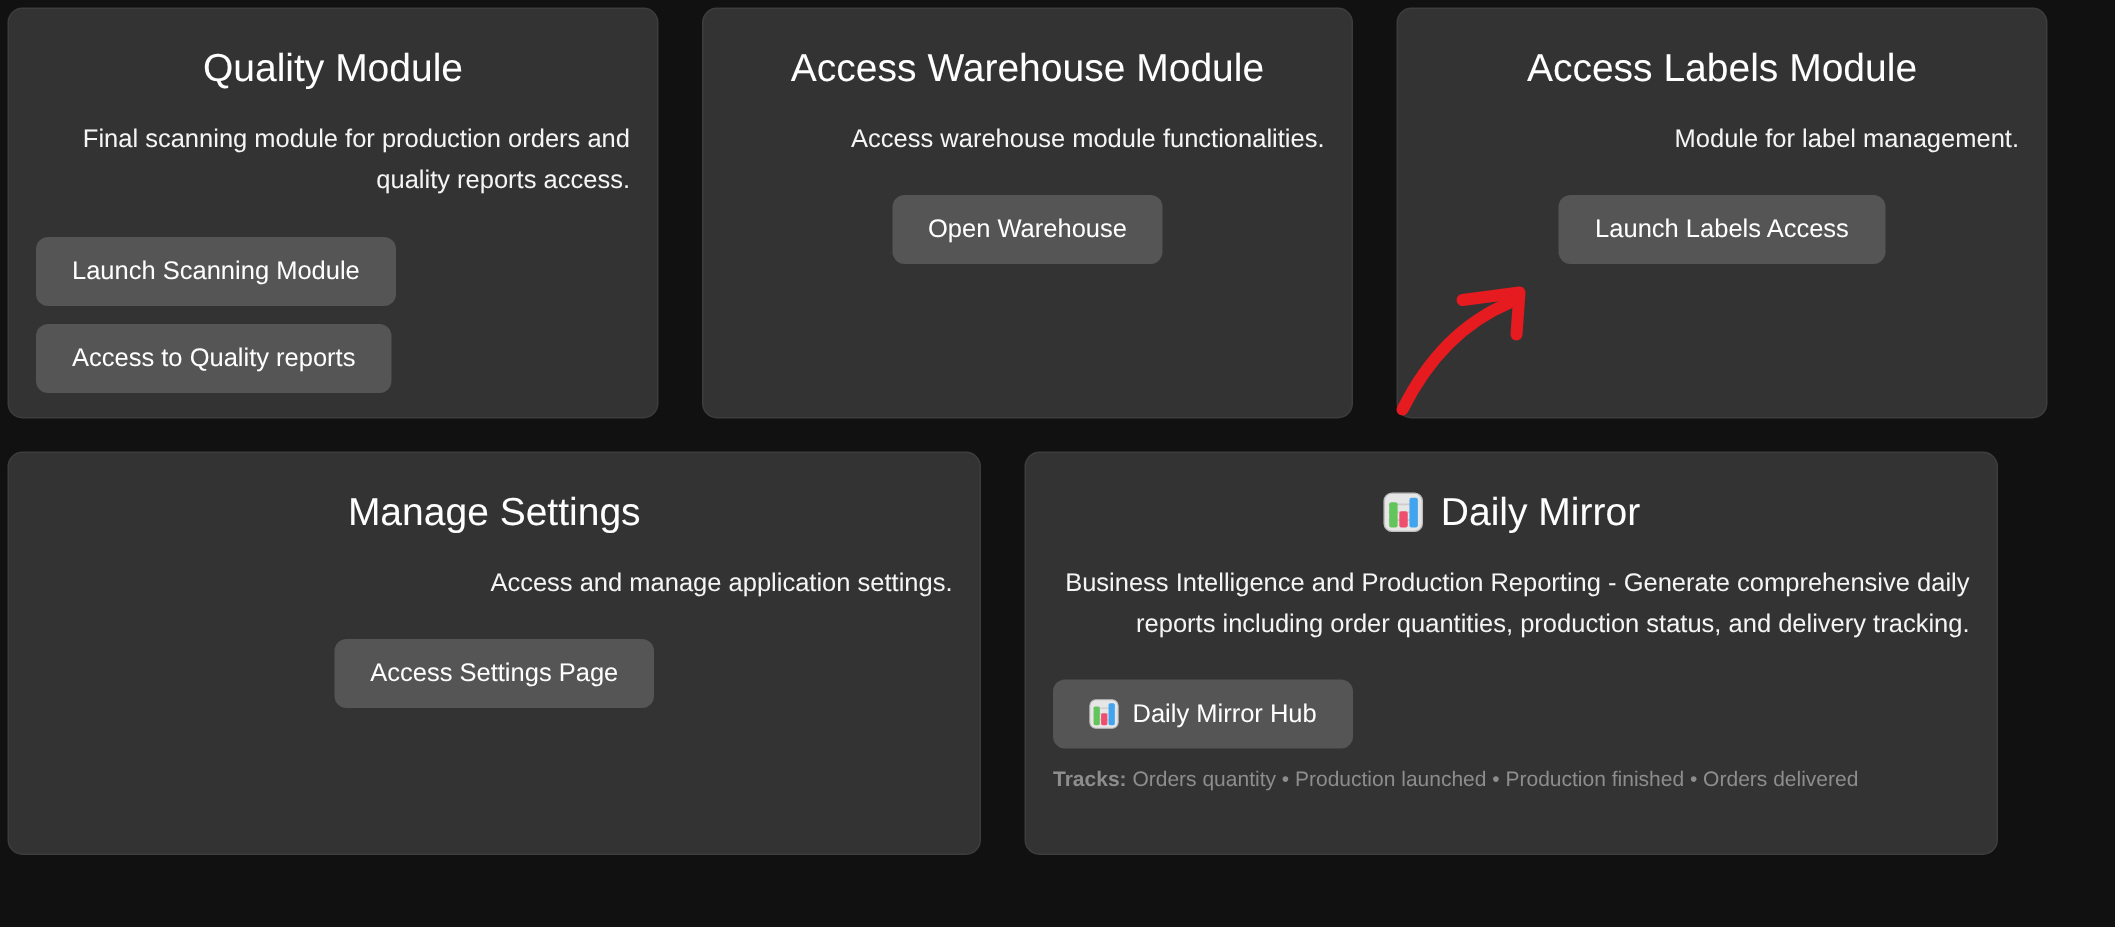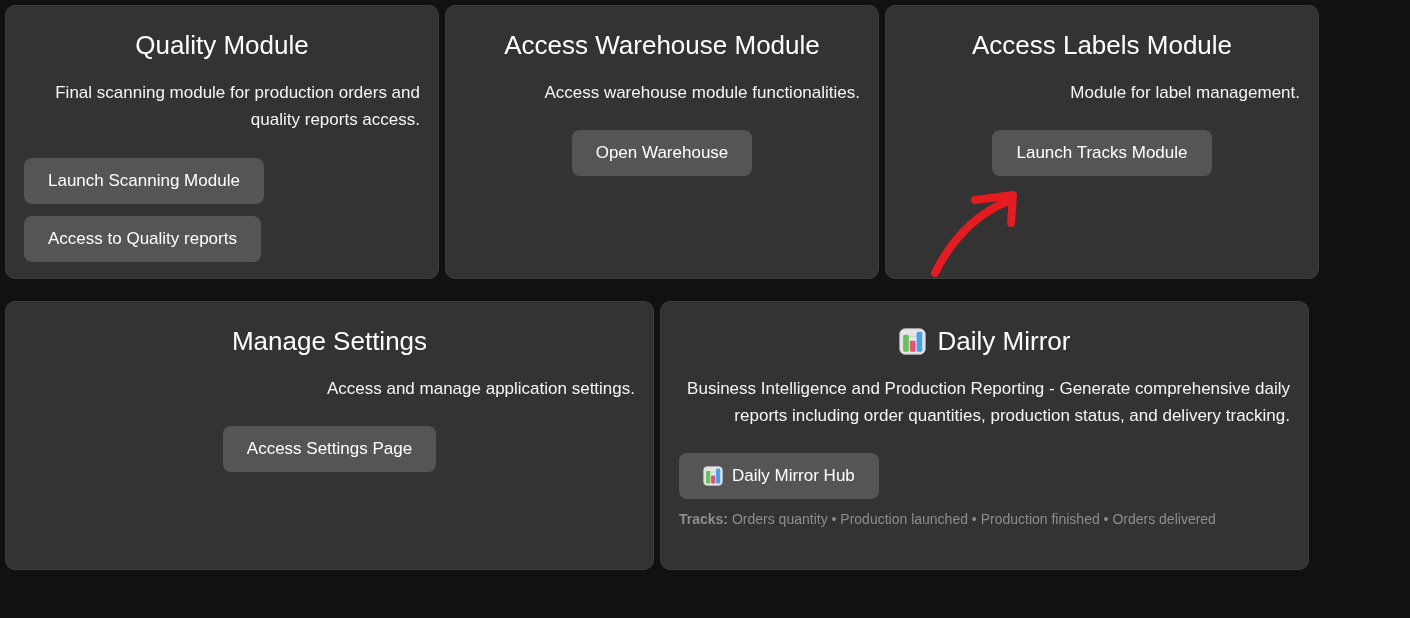--- a/index.html
+++ b/index.html
@@ -23,21 +23,21 @@
     overflow: hidden;
   }
   .grid {
     position: absolute;
     top: 5px;
     left: 5px;
     display: flex;
     flex-direction: column;
     gap: 22px;
   }
-  .row { display: flex; gap: 6px; }
+  .row { display: flex; gap: 29px; }
   .card {
     background: var(--card-bg);
     border: 1px solid var(--card-border);
     border-radius: 10px;
     padding: 20px 18px;
     color: var(--text-color);
     position: relative;
   }
   .row-1 .card { width: 434px; height: 274px; }
   .row-2 .card { width: 649px; height: 269px; }
@@ -132,21 +132,21 @@
       <p class="card-desc">Access warehouse module functionalities.</p>
       <div class="btn-center-wrap">
         <button class="btn">Open Warehouse</button>
       </div>
     </div>
 
     <div class="card">
       <h2 class="card-title">Access Labels Module</h2>
       <p class="card-desc">Module for label management.</p>
       <div class="btn-center-wrap">
-        <button class="btn">Launch Tracks Module</button>
+        <button class="btn">Launch Labels Access</button>
       </div>
     </div>
 
   </div>
 
   <div class="row row-2">
 
     <div class="card">
       <h2 class="card-title">Manage Settings</h2>
       <p class="card-desc">Access and manage application settings.</p>

